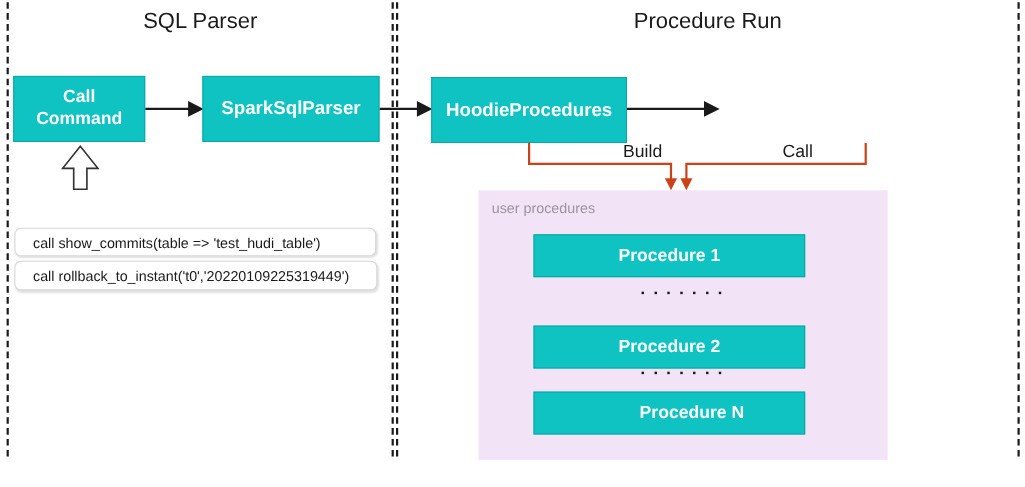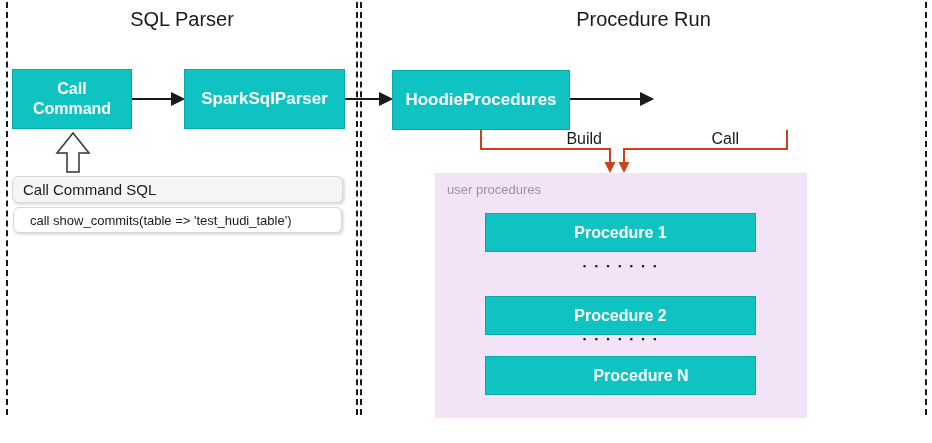--- a/index.html
+++ b/index.html
@@ -23,21 +23,21 @@
   .edge-label{position:absolute;font-size:16px;color:var(--ink);text-align:right;}
 
   .sql-box{position:absolute;border:1px solid var(--row-border);border-radius:6px;
            box-shadow:1.5px 1.5px 2px rgba(0,0,0,0.12);display:flex;align-items:center;
            background:#fff;}
   .sql-header{background:var(--header-bg);font-size:15px;padding-left:10px;}
   .sql-row{font-size:13px;padding-left:16px;white-space:nowrap;}
 
   .user-procs{position:absolute;left:435px;top:173px;width:372px;height:245px;background:var(--pink);}
   .user-procs-label{position:absolute;left:12px;top:9px;font-size:13px;color:var(--gray-text);}
-  .proc{position:absolute;left:50px;width:271px;height:39px;font-size:16px;}
+  .proc{position:absolute;left:50px;width:247px;height:39px;font-size:16px;}
   .ellipsis-row{position:absolute;left:0;width:100%;text-align:center;font-size:9px;
                 font-weight:bold;letter-spacing:3px;color:var(--ink);}
 
   svg.overlay{position:absolute;left:0;top:0;width:932px;height:443px;pointer-events:none;}
 </style>
 </head>
 <body>
 
 <div class="stage">
 
@@ -72,22 +72,22 @@
   </svg>
 
   <div class="node small" style="left:12px;top:69px;width:120px;height:60px;">Call
 Command</div>
   <div class="node big" style="left:184px;top:69px;width:161px;height:60px;">SparkSqlParser</div>
   <div class="node big" style="left:392px;top:70px;width:178px;height:60px;">HoodieProcedures</div>
 
   <div class="edge-label" style="left:542px;top:130px;width:60px;">Build</div>
   <div class="edge-label" style="left:695px;top:130px;width:44px;">Call</div>
 
-  <div class="sql-box sql-header" style="left:12px;top:176px;width:331px;height:27px;">Call Command SQL</div>
   <div class="sql-box sql-row" style="left:13px;top:207px;width:329px;height:26px;">call show_commits(table =&gt; 'test_hudi_table')</div>
+  <div class="sql-box sql-row" style="left:13px;top:237px;width:330px;height:27px;">call rollback_to_instant('t0','20220109225319449')</div>
 
   <div class="user-procs">
     <div class="user-procs-label">user procedures</div>
     <div class="node proc" style="top:40px;">Procedure 1</div>
     <div class="ellipsis-row" style="top:88px;">▪ ▪ ▪ ▪ ▪ ▪ ▪</div>
     <div class="node proc" style="top:123px;">Procedure 2</div>
     <div class="ellipsis-row" style="top:161px;">▪ ▪ ▪ ▪ ▪ ▪ ▪</div>
     <div class="node proc" style="top:183px;padding-left:41px;">Procedure N</div>
   </div>
 

